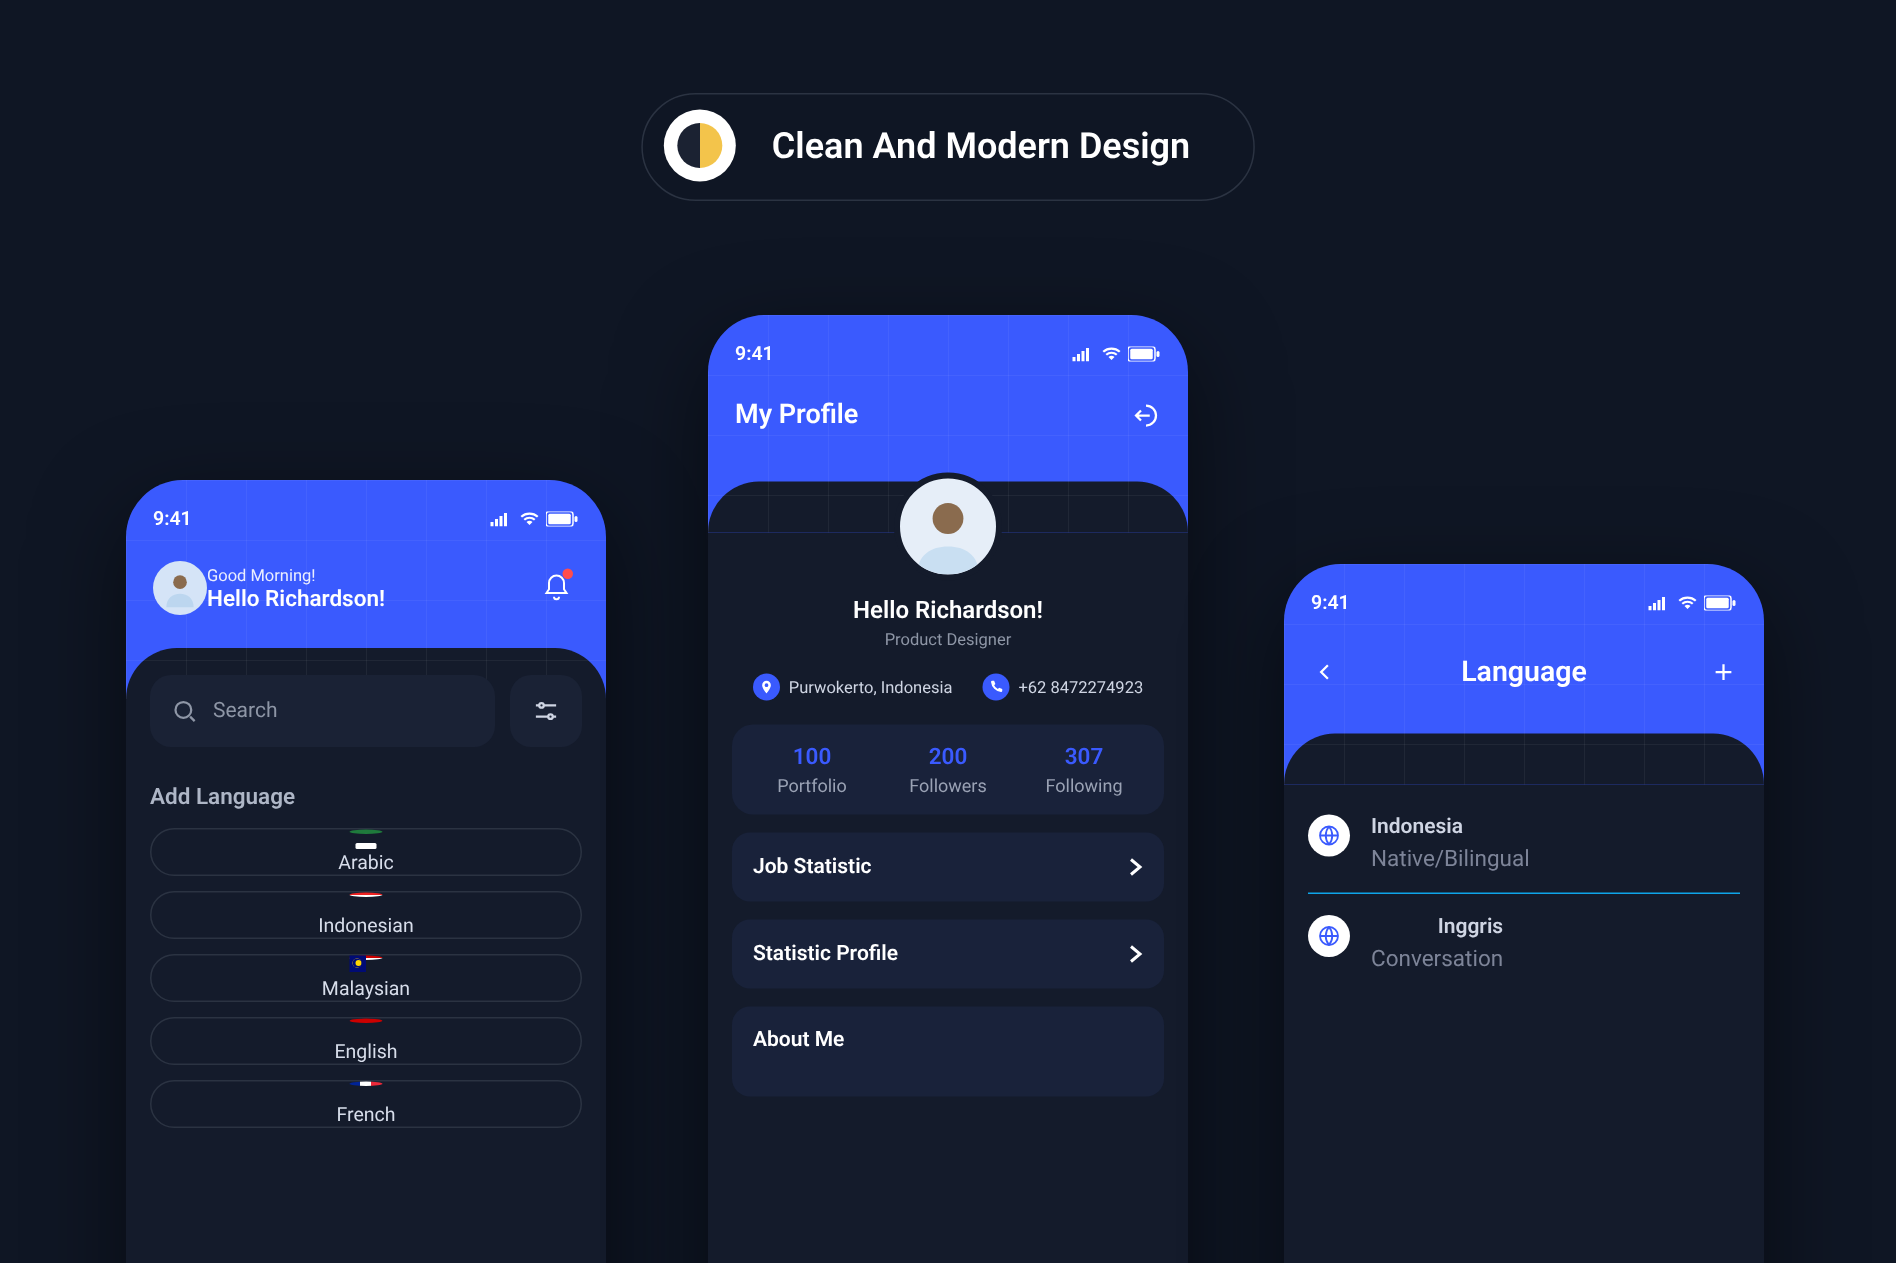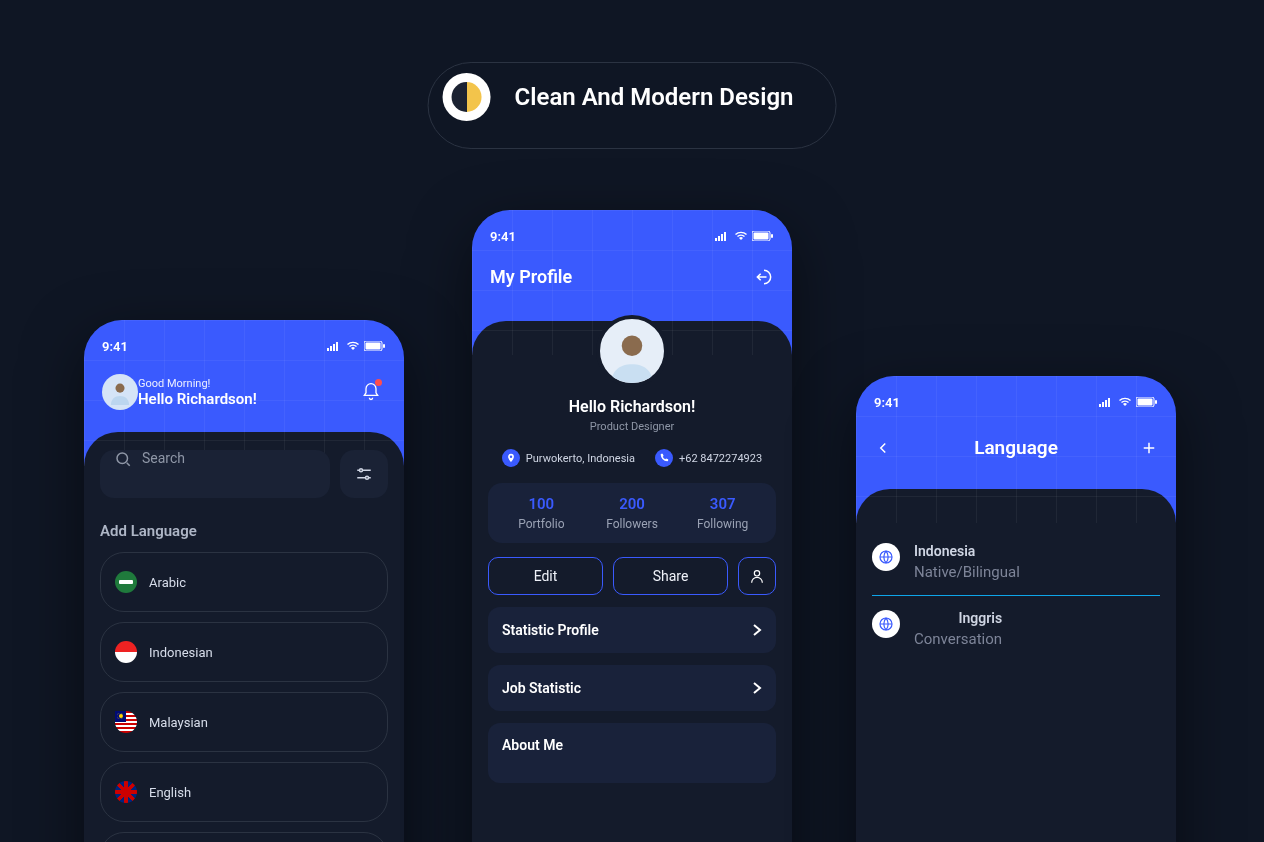--- a/index.html
+++ b/index.html
@@ -14,21 +14,21 @@
 
   
   .header-pill {
     position: absolute;
     top: 62px;
     left: 50%;
     transform: translateX(-50%);
     display: flex;
     align-items: center;
     gap: 24px;
-    padding: 10px 42px 27px 14px;
+    padding: 10px 42px 12px 14px;
     border: 1px solid #2b3342;
     border-radius: 50px;
     background: #0F1624;
   }
   .header-pill .moon {
     width: 48px; height: 48px;
     border-radius: 50%;
     background: #fff;
     display: flex; align-items: center; justify-content: center;
   }
@@ -89,32 +89,32 @@
   .avatar-sm svg{width:26px;height:26px;}
   .greet-sub { font-size:11px; opacity:0.9; }
   .greet-main{ font-size:15px; font-weight:600; }
   .bell { margin-left:auto; width:30px;height:30px; display:flex;align-items:center;justify-content:center; position:relative;}
   .bell .dot{position:absolute; top:2px; right:4px; width:7px;height:7px;border-radius:50%;background:#ff4d4d;}
 
   .content { padding: 0 16px; }
   .search-row { display:flex; gap:10px; margin-top:-16px; position:relative; z-index:2;}
   .search-box {
     flex:1; background:#1A2235; border-radius:14px; height:48px;
-    display:flex; align-items:flex-start; gap:10px; padding:0 14px;
+    display:flex; align-items:center; gap:10px; padding:0 14px;
     color:#8e96a6; font-size:14px;
   }
   .filter-btn {
     width:48px; height:48px; background:#1A2235; border-radius:14px;
     display:flex; align-items:center; justify-content:center; color:#b7bfd0;
   }
   .section-title { color:#aeb6c6; font-size:15px; font-weight:600; margin:24px 0 12px;}
   .lang-pill {
-    border:1px solid #2b3342; border-radius:24px; height:60px;
+    border:1px solid #2b3342; border-radius:24px; height:32px;
     display:flex; align-items:center; gap:12px; padding:0 14px;
-    color:#d7ddea; font-size:13px; margin-bottom:10px;
+    color:#d7ddea; font-size:13px; margin-bottom:10px;flex-direction:column;
   }
   .flag { width:22px; height:22px; border-radius:50%; background:#888; }
   .flag-sa{ background:#1f7a3c; position:relative;}
   .flag-sa::after{content:''; position:absolute; left:4px; right:4px; top:9px; height:4px; background:#fff; border-radius:1px;}
   .flag-id{ background: linear-gradient(#e22 50%, #fff 50%); }
   .flag-my{ background: repeating-linear-gradient(#cc0000 0 2px, #fff 2px 4px); position:relative;}
   .flag-my::before{content:'';position:absolute;left:0;top:0;width:11px;height:11px;background:#000b74;}
   .flag-my::after{content:'';position:absolute;left:2px;top:2px;width:6px;height:6px;border-radius:50%;background:#ffd500; box-shadow: inset 1px 0 0 1px #000b74;}
   .flag-uk{ background:
       linear-gradient(45deg, transparent 45%, #cc0000 45% 55%, transparent 55%),
@@ -325,39 +325,29 @@
     <div class="stat">
       <div class="num">200</div>
       <div class="lbl">Followers</div>
     </div>
     <div class="stat">
       <div class="num">307</div>
       <div class="lbl">Following</div>
     </div>
   </div>
 
-  <div class="btn-row">
-    <div class="btn-outline">Edit</div>
-    <div class="btn-outline">Share</div>
-    <div class="btn-sq">
-      <svg width="16" height="16" viewBox="0 0 24 24" fill="none" stroke="#fff" stroke-width="1.8">
-          <circle cx="12" cy="8" r="4"></circle>
-          <path d="M4 22a8 8 0 0116 0"></path>
-        </svg>
-    </div>
-  </div>
 
   <div class="row-card">
-    <span>Statistic Profile</span>
+    <span>Job Statistic</span>
     <svg width="10" height="14" viewBox="0 0 10 14" fill="none" stroke="#fff" stroke-width="2">
         <path d="M2 2l6 5-6 5"></path>
       </svg>
   </div>
   <div class="row-card">
-    <span>Job Statistic</span>
+    <span>Statistic Profile</span>
     <svg width="10" height="14" viewBox="0 0 10 14" fill="none" stroke="#fff" stroke-width="2">
         <path d="M2 2l6 5-6 5"></path>
       </svg>
   </div>
   <div class="about-card">
     <span>About Me</span>
   </div>
 
 </div>
 

